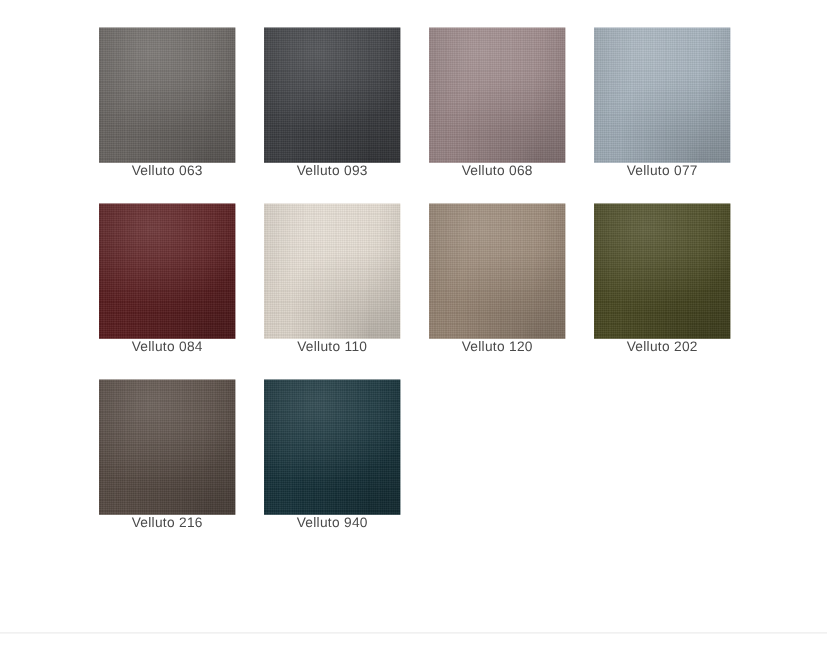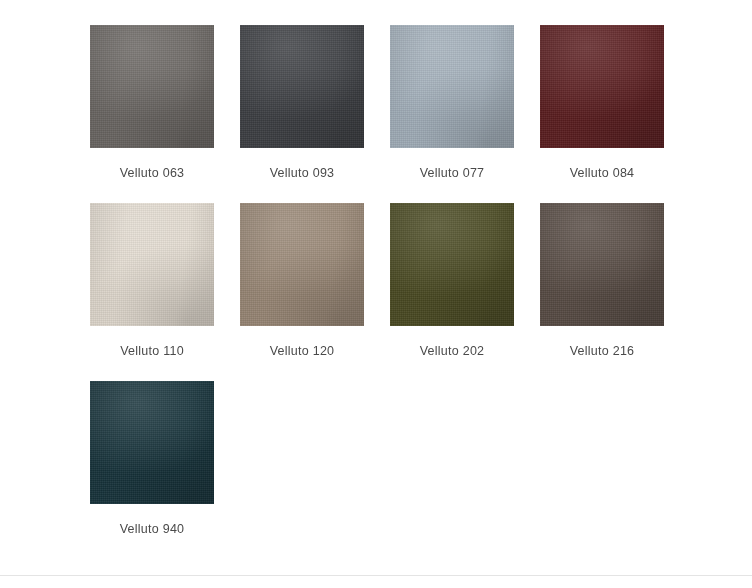--- a/index.html
+++ b/index.html
@@ -84,21 +84,20 @@
         rgba(0,0,0,0.00) 70%),
       linear-gradient(98deg,
         rgba(0,0,0,0.07) 0%,
         rgba(0,0,0,0.00) 28%,
         rgba(0,0,0,0.00) 72%,
         rgba(0,0,0,0.09) 100%);
     pointer-events: none;
   }
 
   .swatch-label {
-    margin-top: 18px;
     font-size: 12.5px;
     line-height: 15px;
     color: #4a4a4a;
     letter-spacing: 0.25px;
     text-align: center;
     white-space: nowrap;
   }
 
   .footer-divider {
     position: absolute;
@@ -125,20 +124,24 @@
   <div class="swatch-grid">
       <div class="swatch-card">
         <div class="swatch-chip" style="background-color: rgb(107, 103, 99);"></div>
         <div class="swatch-label">Velluto 063</div>
       </div>
       <div class="swatch-card">
         <div class="swatch-chip" style="background-color: rgb(61, 63, 67);"></div>
         <div class="swatch-label">Velluto 093</div>
       </div>
       <div class="swatch-card">
+        <div class="swatch-chip" style="background-color: rgb(155, 135, 136);"></div>
+        <div class="swatch-label">Velluto 068</div>
+      </div>
+      <div class="swatch-card">
         <div class="swatch-chip" style="background-color: rgb(163, 176, 187);"></div>
         <div class="swatch-label">Velluto 077</div>
       </div>
       <div class="swatch-card">
         <div class="swatch-chip" style="background-color: rgb(91, 29, 31);"></div>
         <div class="swatch-label">Velluto 084</div>
       </div>
       <div class="swatch-card">
         <div class="swatch-chip" style="background-color: rgb(227, 219, 208);"></div>
         <div class="swatch-label">Velluto 110</div>

